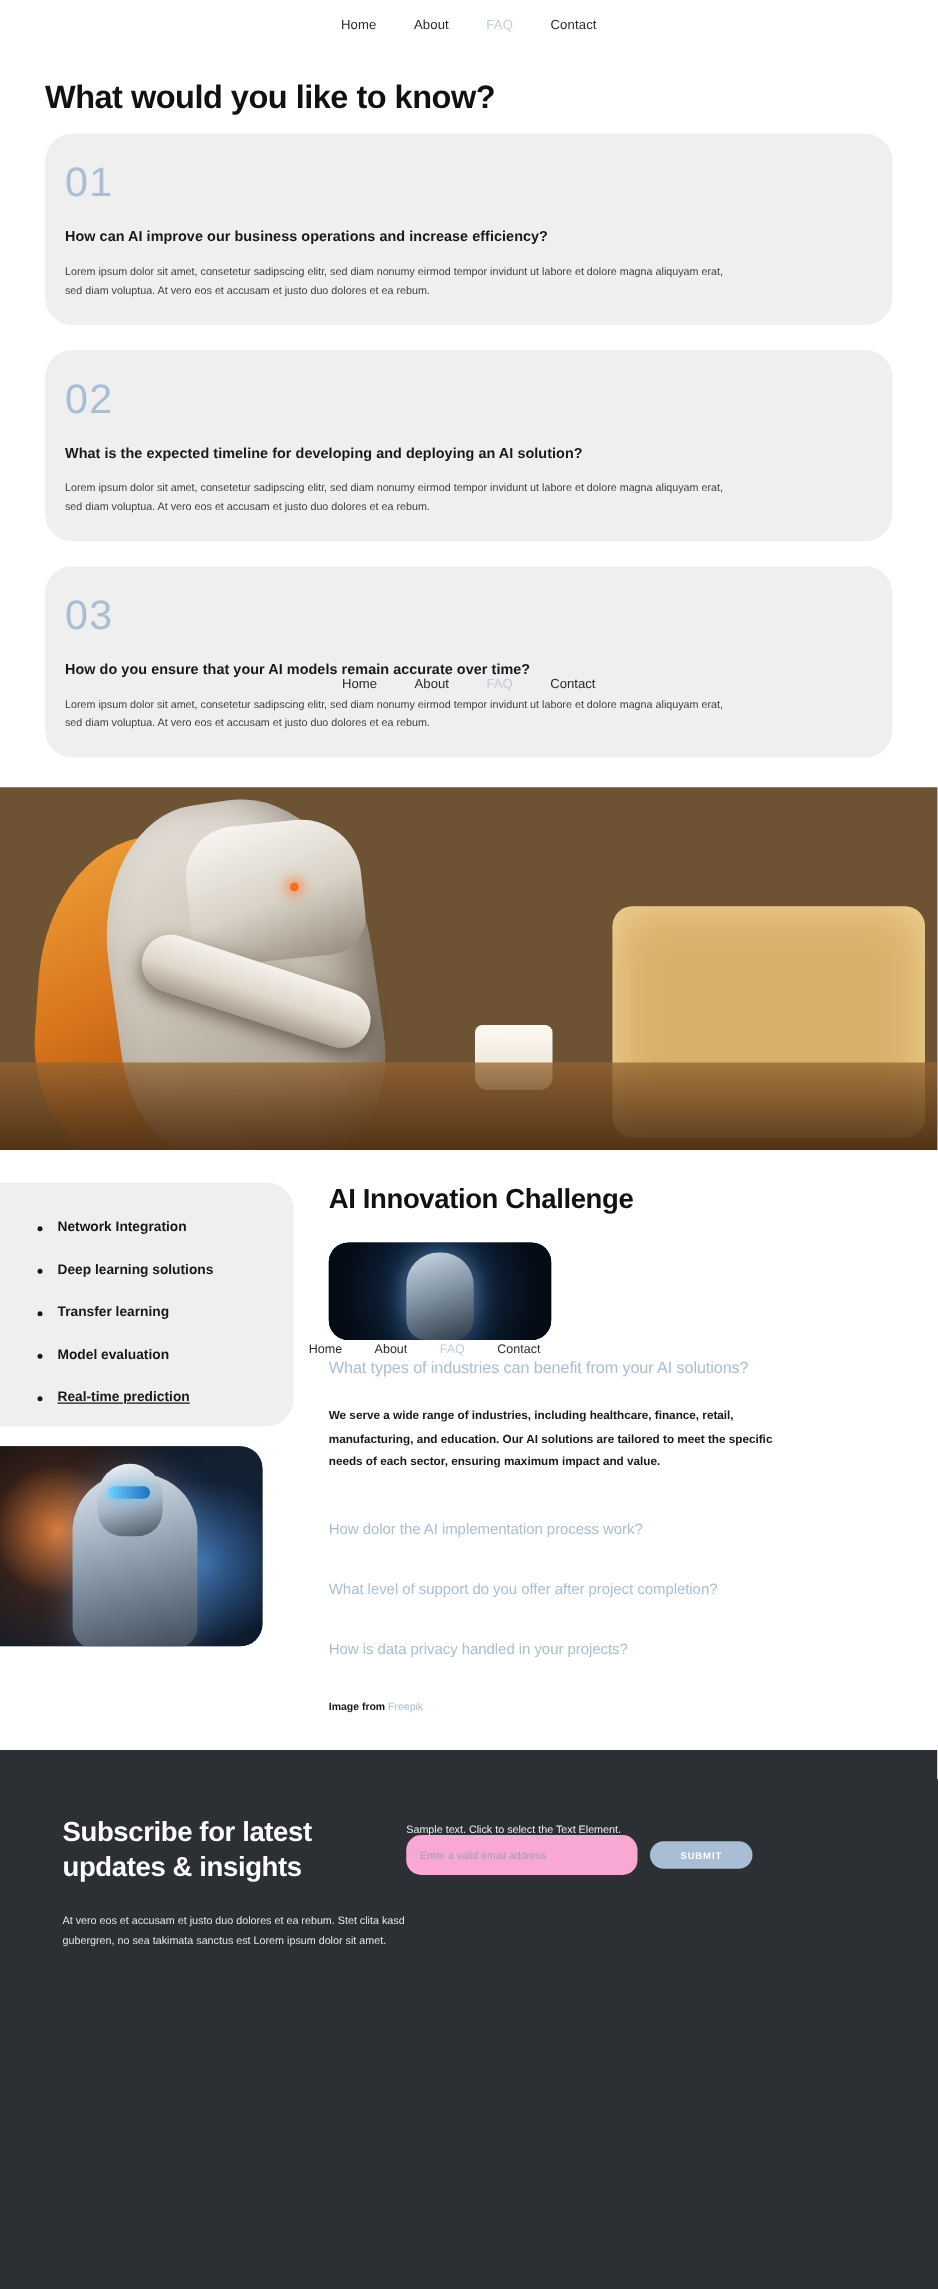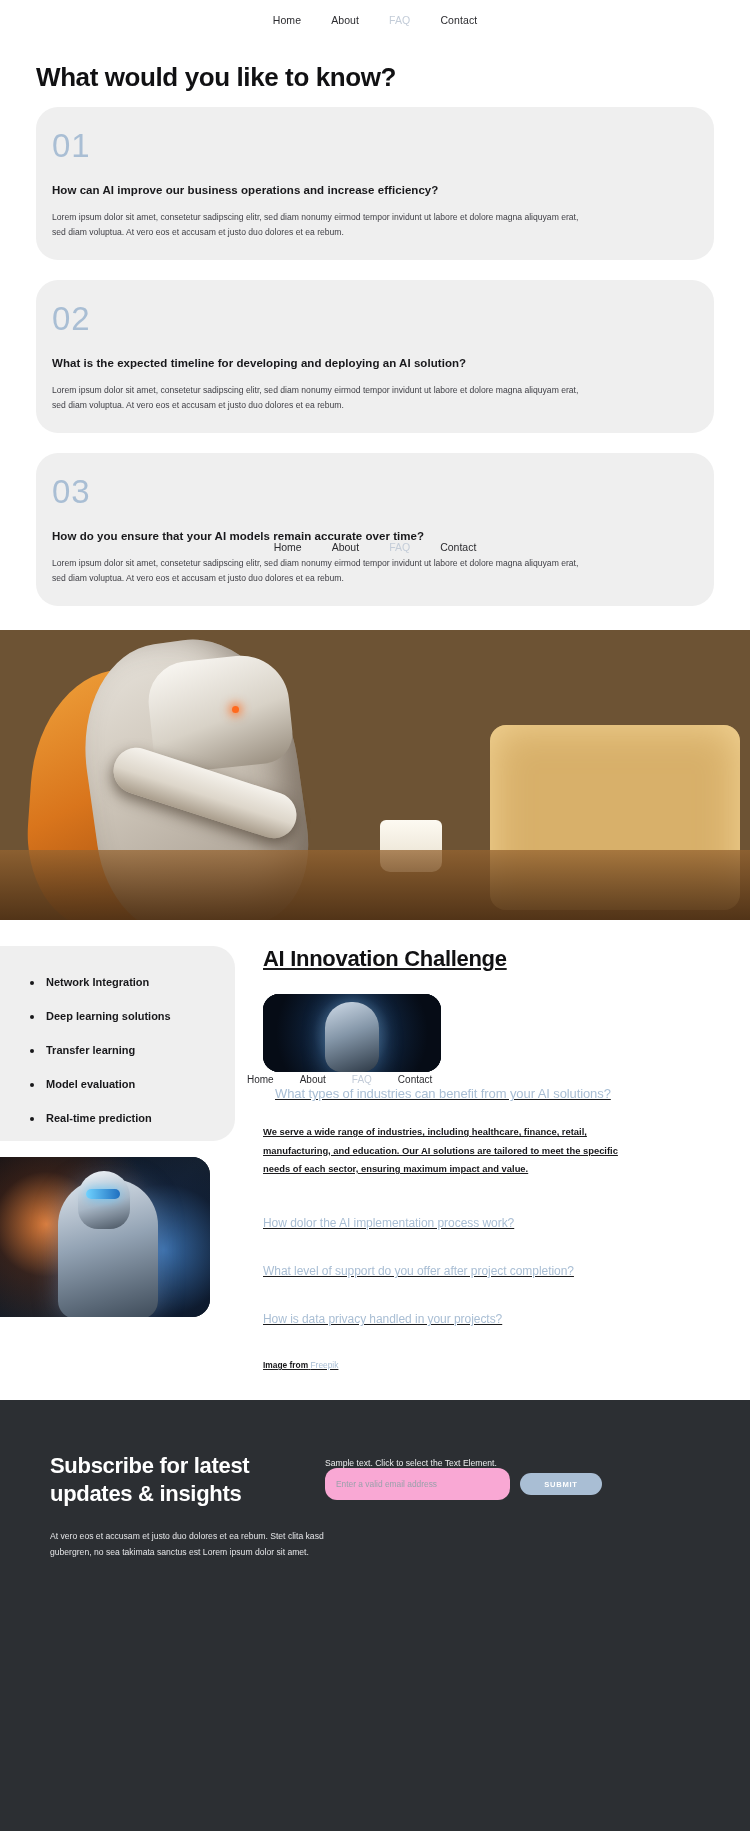--- a/index.html
+++ b/index.html
@@ -176,21 +176,21 @@
   }
   .skills-card ul { list-style: none; }
   .skills-card li {
     font-size: 11px;
     font-weight: 700;
     color: #18181b;
     padding-left: 16px;
     position: relative;
     margin-bottom: 22px;
   }
-  .skills-card li:last-child { margin-bottom: 0; }
+  .skills-card li:last-child { margin-bottom: 0; text-decoration: underline; }
   .skills-card li::before {
     content: "";
     position: absolute; left: 0; top: 5px;
     width: 4px; height: 4px; border-radius: 50%;
     background: #18181b;
   }
   .side-photo {
     width: 210px; height: 160px;
     border-radius: 0 18px 18px 0;
     overflow: hidden;
@@ -219,21 +219,21 @@
     background: linear-gradient(165deg, #f2f6fa 0%, #a9b7c6 55%, #46525f 100%);
     border-radius: 26px 26px 20px 20px;
   }
   .side-photo .visor {
     position: absolute; left: 86px; top: 32px;
     width: 34px; height: 10px; border-radius: 5px;
     background: linear-gradient(90deg, #6fd2ff, #1f6fbf);
     box-shadow: 0 0 12px rgba(90,200,255,.9);
   }
 
-  .mid-right { flex: 1; padding: 0 30px 0 28px; position: relative; text-decoration: underline; }
+  .mid-right { flex: 1; padding: 0 30px 0 28px; position: relative; }
   .mid-right h2 {
     font-size: 22px;
     font-weight: 700;
     letter-spacing: -.3px;
     margin-bottom: 22px;
     color: #111113;
   }
   .media-thumb {
     width: 178px; height: 78px;
     border-radius: 16px;
@@ -266,21 +266,20 @@
   }
   .overlay-nav span { font-size: 10px; color: #2b2b2f; }
   .overlay-nav span.muted { color: #c3ccd8; }
 
   .q-open {
     font-size: 13px;
     color: #a9bed4;
     font-weight: 400;
     margin-bottom: 22px;
     letter-spacing: -.1px;
-    margin-left: 12px;
   }
   .q-answer {
     font-size: 9.4px;
     line-height: 1.95;
     font-weight: 700;
     color: #18181b;
     max-width: 360px;
     margin-bottom: 38px;
   }
   .q-collapsed {

